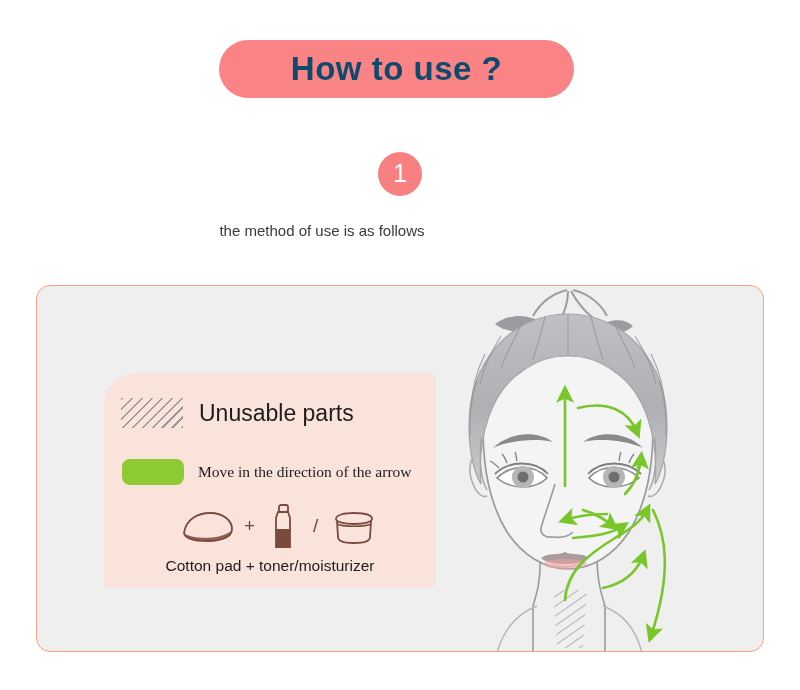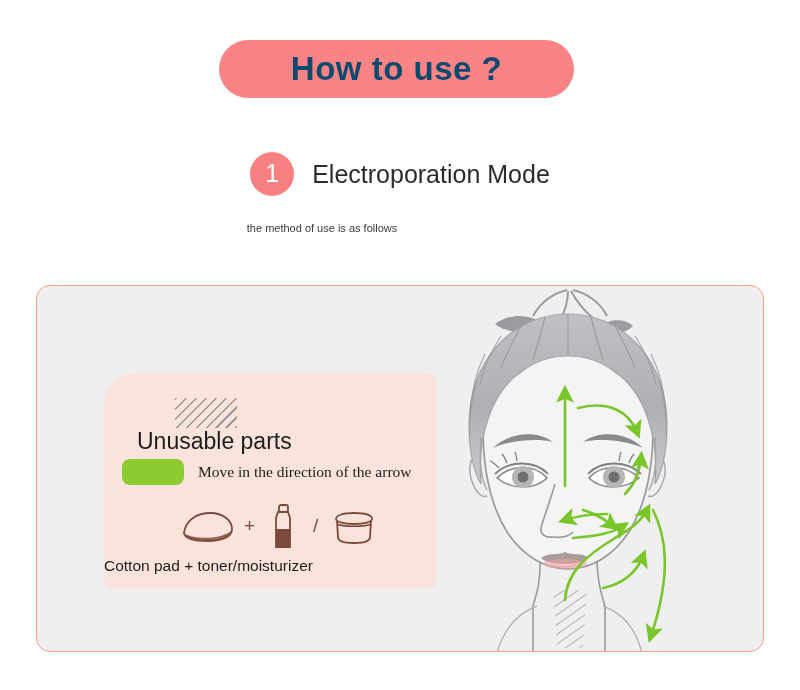--- a/index.html
+++ b/index.html
@@ -65,21 +65,21 @@
     font-size: 25px;
     color: #2b2b2b;
     white-space: nowrap;
   }
   #step-subtitle {
     position: absolute;
     left: 0;
     top: 222px;
     width: 644px;
     text-align: center;
-    font-size: 11px;
+    font-size: 15px;
     color: #3a3a3a;
   }
 
   
   #main-panel {
     position: absolute;
     left: 36px;
     top: 285px;
     width: 728px;
     height: 367px;
@@ -100,21 +100,21 @@
     background: #FAE3DB;
     border-radius: 32px 6px 6px 6px;
     box-sizing: border-box;
   }
 
   .legend-row {
     position: absolute;
     display: flex;
     align-items: center;
   }
-  #legend-row-unusable { left: 17px; top: 25px; flex-direction: column; }
+  #legend-row-unusable { left: 17px; top: 25px; }
   #hatch-swatch {
     width: 62px;
     height: 30px;
     background-image: repeating-linear-gradient(
         -45deg,
         #9a9a9a 0px, #9a9a9a 1.6px,
         rgba(0,0,0,0) 1.6px, rgba(0,0,0,0) 7px);
   }
   #legend-unusable-label {
     margin-left: 16px;
@@ -153,20 +153,21 @@
     top: 12px;
   }
   #legend-icon-row .plus { left: 64px; }
   #legend-icon-row .slash { left: 133px; }
 
   #legend-caption {
     position: absolute;
     left: 0;
     top: 184px;
     width: 332px;
+    text-align: center;
     font-size: 15.5px;
     color: #1d1d1d;
   }
 
   
   #face-illustration {
     position: absolute;
     left: 400px;
     top: 2px;
     width: 328px;
@@ -175,21 +176,20 @@
 </style>
 </head>
 <body>
 
 <div id="title-pill">
   <span class="title-text">How to use ?</span>
 </div>
 
 <div id="step-header">
   <div id="step-badge">1</div>
-  <div id="step-title">Electroporation Mode</div>
 </div>
 <div id="step-subtitle">the method of use is as follows</div>
 
 <div id="main-panel">
 
   <div id="legend-card">
 
     <div class="legend-row" id="legend-row-unusable">
       <div id="hatch-swatch"></div>
       <div id="legend-unusable-label">Unusable parts</div>

